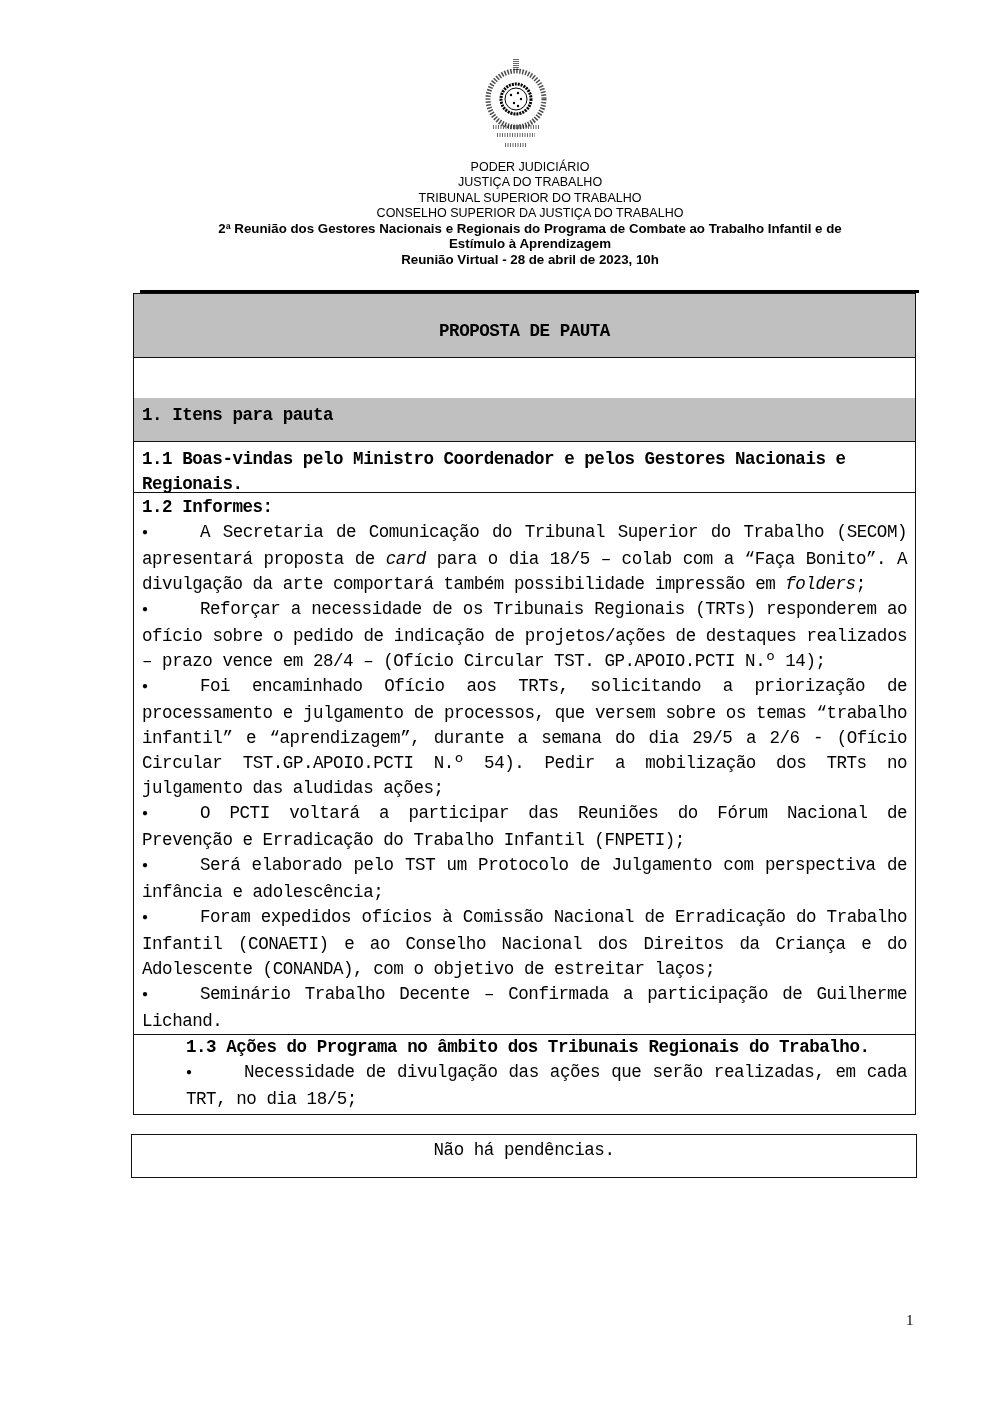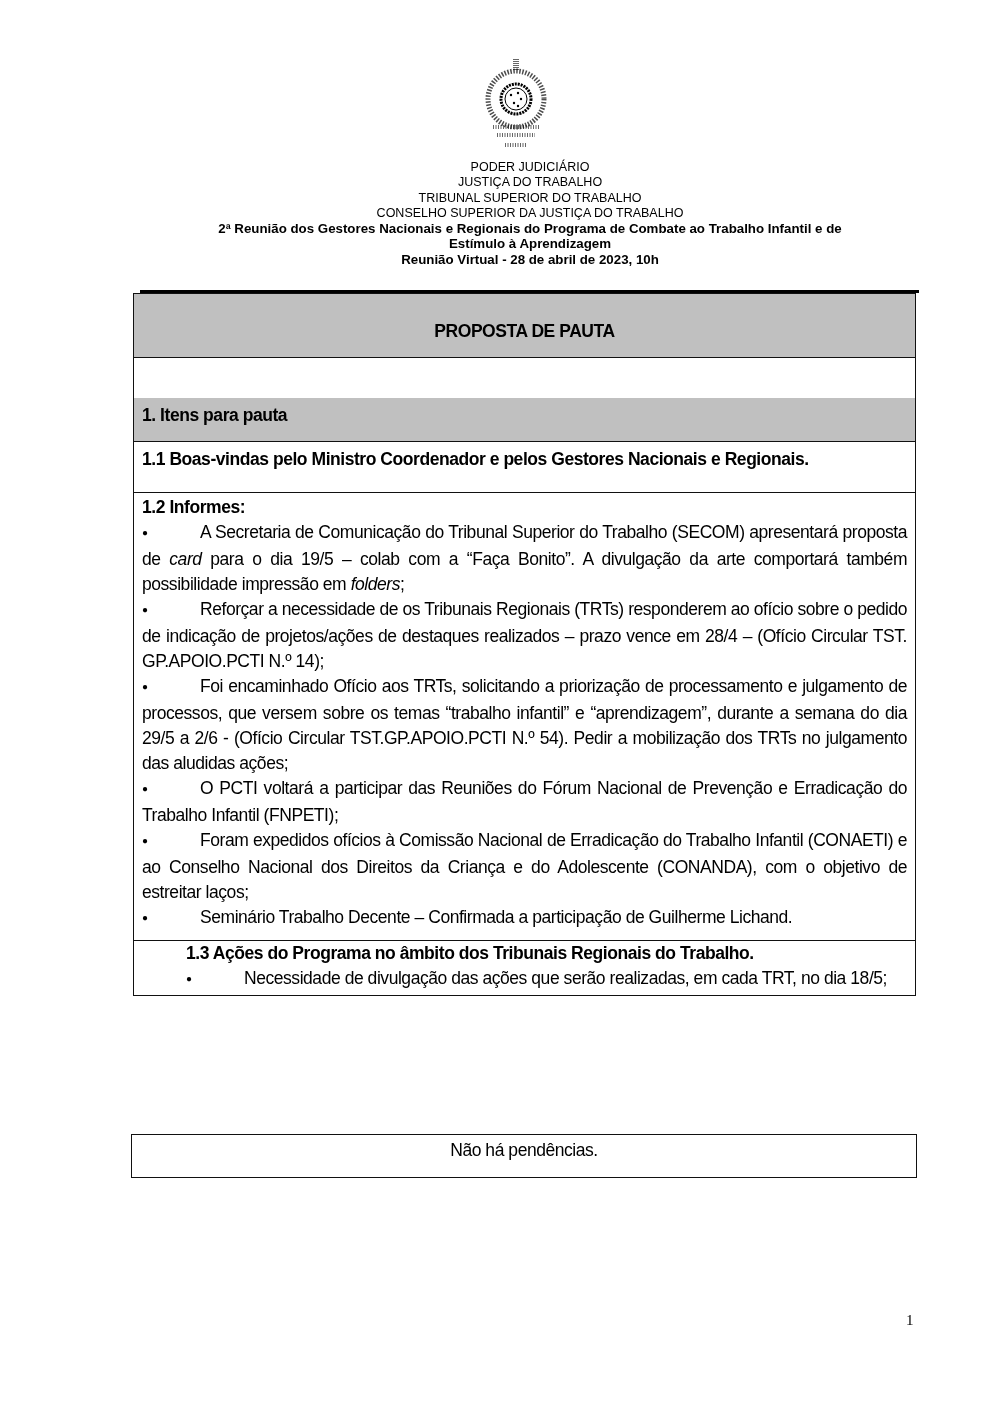--- a/index.html
+++ b/index.html
@@ -3,32 +3,32 @@
 <meta charset="utf-8">
 <style>
   html, body { margin: 0; padding: 0; background: #ffffff; }
   body { width: 1000px; height: 1414px; position: relative; overflow: hidden; color: #000; }
   .emblem { position: absolute; left: 485px; top: 57px; width: 62px; height: 102px; }
   .header { position: absolute; left: 0; top: 160px; width: 1060px; text-align: center;
             font-family: "Liberation Sans", sans-serif; font-size: 12.5px; line-height: 15.3px; }
   .header .bold { font-weight: bold; font-size: 13.3px; }
   .rule { position: absolute; left: 140px; top: 290px; width: 779px; height: 3px; background: #000; }
   .tbl { position: absolute; left: 133px; width: 781px; border: 1.5px solid #111;
-         font-family: Liberation Sans, sans-serif; }
+         font-family: Liberation Mono, monospace; }
   .tbl1 { top: 293px; }
   .tbl2 { top: 1134px; left: 131px; width: 784px; }
   .row { border-bottom: 1.5px solid #111; padding: 0 8px; box-sizing: border-box; }
   .row:last-child { border-bottom: none; }
   .gray { background: #c0c0c0; }
   .txt { font-size: 17.5px; letter-spacing: -0.45px; line-height: 25px; }
   .b { font-weight: bold; }
   .title-row { height: 64px; display: flex; align-items: center; justify-content: center; padding-top: 12px; }
   .sec1 { height: 44px; padding-top: 5px; margin-top: 40px; }
   .item11 { height: 51px; padding-top: 5px; }
-  .item12 { padding-top: 2px; padding-bottom: 8px; }
+  .item12 { padding-top: 2px; padding-bottom: 0px; }
   .item13 { padding-top: 0px; padding-bottom: 2px; margin-left: 44px; }
   .bullet { text-align: justify; }
   .bullet .dot { display: inline-block; width: 58px; }
   .bullet .dot::before { content: "●"; font-size: 10px; position: relative; top: -2px; }
   .sec2 { height: 44px; padding-top: 2px; }
   .sec2 .num { display: inline-block; width: 36px; }
   .none { height: 42px; padding-top: 3px; text-align: center; }
   .page-num { position: absolute; left: 906px; top: 1312px; font-family: "Liberation Serif", serif; font-size: 15px; }
 </style>
 </head>
@@ -68,24 +68,25 @@
     <span class="txt b">PROPOSTA DE PAUTA</span>
   </div>
   <div class="row gray sec1">
     <div class="txt b">1. Itens para pauta</div>
   </div>
   <div class="row item11">
     <div class="txt b">1.1 Boas-vindas pelo Ministro Coordenador e pelos Gestores Nacionais e Regionais.</div>
   </div>
   <div class="row item12">
     <div class="txt b">1.2 Informes:</div>
-    <div class="txt bullet"><span class="dot"></span><span>A Secretaria de Comunicação do Tribunal Superior do Trabalho (SECOM)  apresentará proposta de </span><i>card</i><span> para o dia 19/5 – colab com a “Faça Bonito”. A divulgação da arte comportará também possibilidade impressão em </span><i>folders</i><span>;</span></div>
+    <div class="txt bullet"><span class="dot"></span><span>A Secretaria de Comunicação do Tribunal Superior do Trabalho (SECOM)  apresentará proposta de </span><i>card</i><span> para o dia 18/5 – colab com a “Faça Bonito”. A divulgação da arte comportará também possibilidade impressão em </span><i>folders</i><span>;</span></div>
     <div class="txt bullet"><span class="dot"></span><span>Reforçar a necessidade de os Tribunais Regionais (TRTs) responderem ao ofício sobre o pedido de indicação de projetos/ações de destaques realizados – prazo vence em 28/4 – (Ofício Circular TST. GP.APOIO.PCTI N.º 14);</span></div>
     <div class="txt bullet"><span class="dot"></span><span>Foi encaminhado Ofício aos TRTs, solicitando a priorização de processamento e julgamento de processos, que versem sobre os temas “trabalho infantil” e “aprendizagem”, durante a semana do dia 29/5 a 2/6 - (Ofício Circular TST.GP.APOIO.PCTI N.º 54). Pedir a mobilização dos TRTs no julgamento das aludidas ações;</span></div>
     <div class="txt bullet"><span class="dot"></span><span>O PCTI voltará a participar das Reuniões do Fórum Nacional de Prevenção e Erradicação do Trabalho Infantil (FNPETI);</span></div>
+    <div class="txt bullet"><span class="dot"></span><span>Será elaborado pelo TST um Protocolo de Julgamento com perspectiva de infância e adolescência;</span></div>
     <div class="txt bullet"><span class="dot"></span><span>Foram expedidos ofícios à Comissão Nacional de Erradicação do Trabalho Infantil (CONAETI) e ao Conselho Nacional dos Direitos da Criança e do Adolescente (CONANDA), com o objetivo de estreitar laços;</span></div>
     <div class="txt bullet"><span class="dot"></span><span>Seminário Trabalho Decente – Confirmada a participação de Guilherme Lichand.</span></div>
   </div>
   <div class="row item13">
     <div class="txt b">1.3 Ações do Programa no âmbito dos Tribunais Regionais do Trabalho.</div>
     <div class="txt bullet"><span class="dot"></span><span>Necessidade de divulgação das ações que serão realizadas, em cada TRT, no dia 18/5;</span></div>
   </div>
 </div>
 
 <div class="tbl tbl2">

